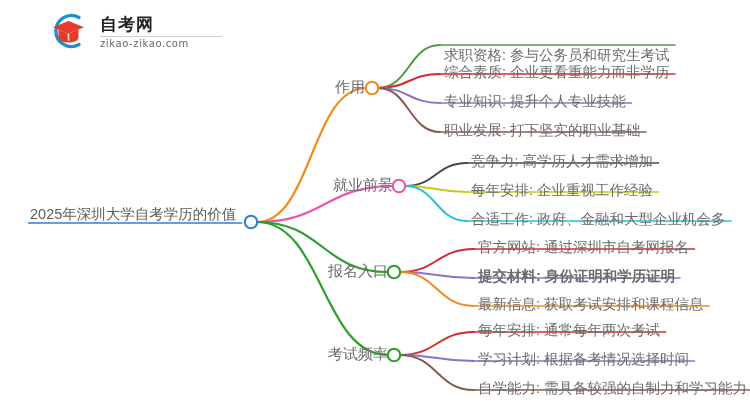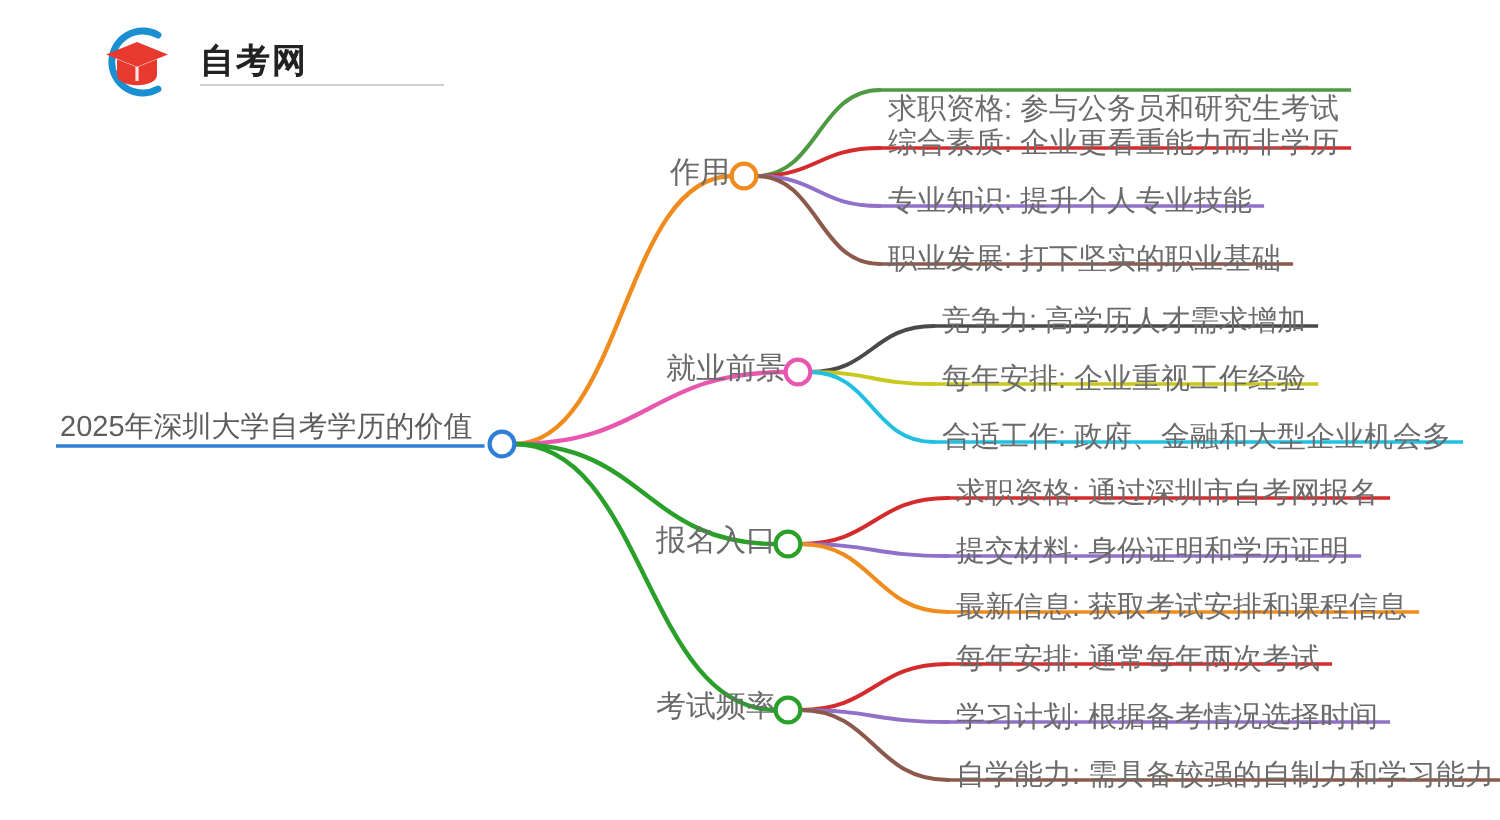--- a/index.html
+++ b/index.html
@@ -58,20 +58,21 @@
 
         <path d="M22.5 11 L38 17.2 L22.5 23.4 L7 17.2 Z" fill="#e8392e"></path>
         <path d="M12.5 19.6 L12.5 27.5 C12.5 30.6 17 32.6 22.5 32.6 C28 32.6 32.5 30.6 32.5 27.5 L32.5 19.6 L22.5 23.6 Z" fill="#e8392e"></path>
         <path d="M22.5 12.4 L35.6 17.2 L22.5 22 L9.4 17.2 Z" fill="#ffffff" opacity="0.0"></path>
         <path d="M22.5 23.5 L22.5 30.5" stroke="#ffffff" stroke-width="1.6" opacity="0.85"></path>
       </svg>
     </div>
     <div class="logo-text">
       <div class="logo-title">自考网</div>
       <div class="logo-rule"></div>
+      <div class="logo-sub">zikao-zikao.com</div>
     </div>
   </div>
 
   <svg id="map">
     <g id="links" fill="none" stroke-width="2.1" stroke-linecap="round">
         <path d="M241,222 C295.5,222 295.5,88 350,88" stroke="#f08c1e" stroke-width="2.2" fill="none" stroke-linecap="round"></path>
         <path d="M362,88 C393,88 393,45 424,45" stroke="#4e9a42" stroke-width="2" fill="none" stroke-linecap="round"></path>
         <path d="M362,88 C393,88 393,74 424,74" stroke="#d42c2c" stroke-width="2" fill="none" stroke-linecap="round"></path>
         <path d="M362,88 C393,88 393,103 424,103" stroke="#9070c8" stroke-width="2" fill="none" stroke-linecap="round"></path>
         <path d="M362,88 C393,88 393,132 424,132" stroke="#8b5a4a" stroke-width="2" fill="none" stroke-linecap="round"></path>
@@ -118,22 +119,22 @@
       <div class="tx branch-label" style="left: 319px; top: 79px;">作用</div>
       <div class="tx leaf-label" style="left: 428px; top: 35px; margin-top: 12px;">求职资格: 参与公务员和研究生考试</div>
       <div class="tx leaf-label" style="left: 428px; top: 64px;">综合素质: 企业更看重能力而非学历</div>
       <div class="tx leaf-label" style="left: 428px; top: 93px;">专业知识: 提升个人专业技能</div>
       <div class="tx leaf-label" style="left: 428px; top: 122px;">职业发展: 打下坚实的职业基础</div>
       <div class="tx branch-label" style="left: 317px; top: 177px;">就业前景</div>
       <div class="tx leaf-label" style="left: 455px; top: 153px;">竞争力: 高学历人才需求增加</div>
       <div class="tx leaf-label" style="left: 455px; top: 182px;">每年安排: 企业重视工作经验</div>
       <div class="tx leaf-label" style="left: 455px; top: 211px;">合适工作: 政府、金融和大型企业机会多</div>
       <div class="tx branch-label" style="left: 312px; top: 263px;">报名入口</div>
-      <div class="tx leaf-label" style="left: 462px; top: 239px;">求职资格: 通过深圳市自考网报名</div>
-      <div class="tx leaf-label" style="left: 462px; top: 268px;">提交材料: 身份证明和学历证明</div>
+      <div class="tx leaf-label" style="left: 462px; top: 239px;">官方网站: 通过深圳市自考网报名</div>
+      <div class="tx leaf-label" style="left: 462px; top: 268px; font-weight: bold;">提交材料: 身份证明和学历证明</div>
       <div class="tx leaf-label" style="left: 462px; top: 296px;">最新信息: 获取考试安排和课程信息</div>
       <div class="tx branch-label" style="left: 312px; top: 346px;">考试频率</div>
       <div class="tx leaf-label" style="left: 462px; top: 322px;">每年安排: 通常每年两次考试</div>
       <div class="tx leaf-label" style="left: 462px; top: 351px;">学习计划: 根据备考情况选择时间</div>
       <div class="tx leaf-label" style="left: 462px; top: 380px;">自学能力: 需具备较强的自制力和学习能力</div>
     </div>
 
 </div>
 
 </body></html>

